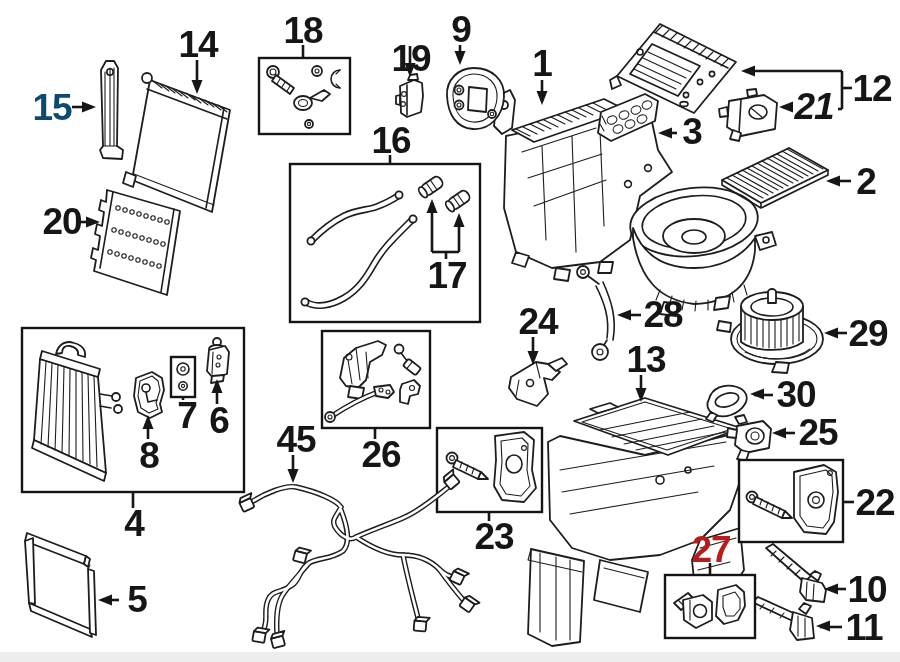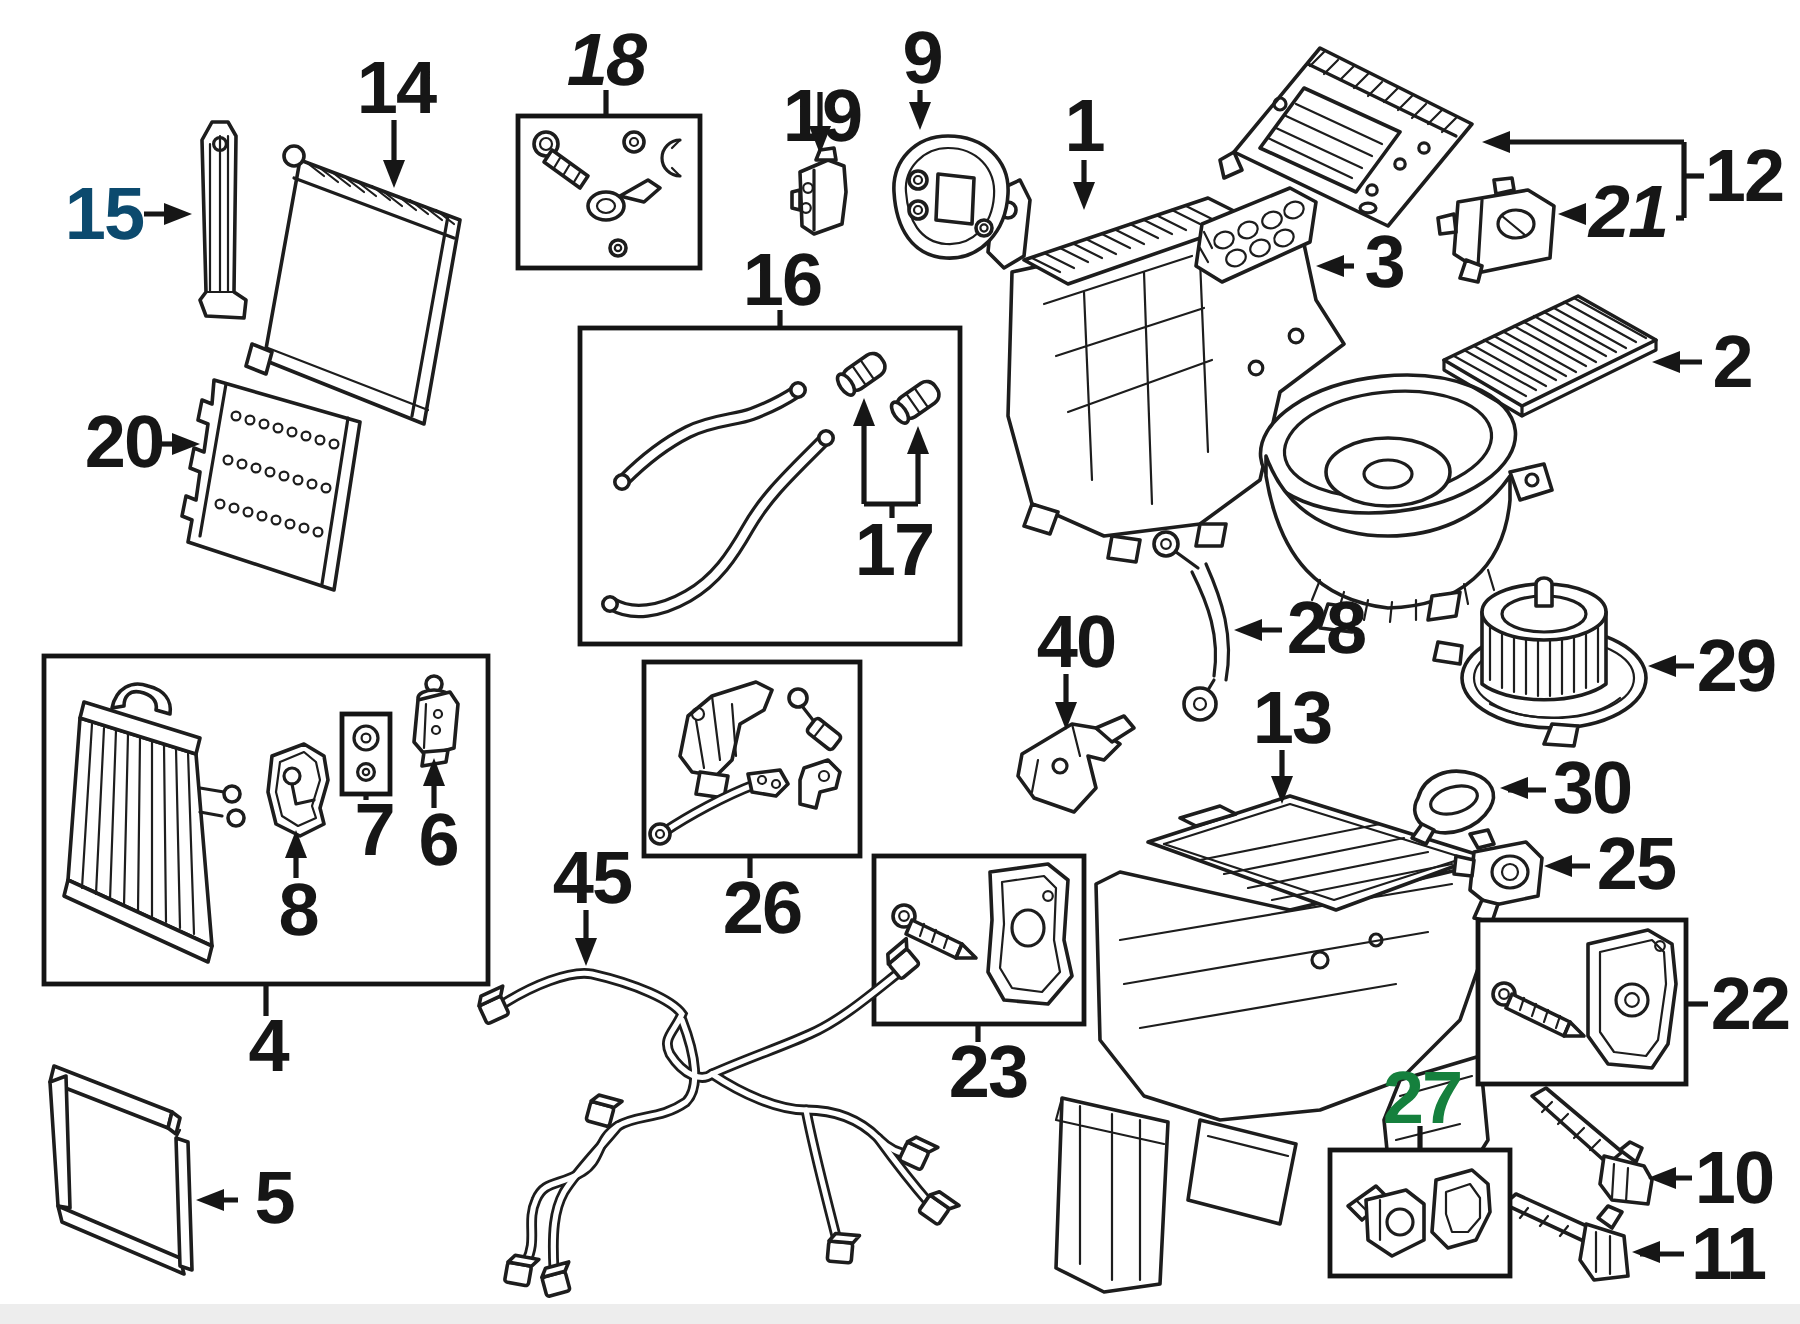--- a/index.html
+++ b/index.html
@@ -512,28 +512,28 @@
       <div class="callout" style="left: 149px; top: 455px; color: rgb(22, 22, 22);">8</div>
       <div class="callout" style="left: 461px; top: 29px; color: rgb(22, 22, 22);">9</div>
       <div class="callout" style="left: 867px; top: 589px; color: rgb(22, 22, 22);">10</div>
       <div class="callout" style="left: 864px; top: 627px; color: rgb(22, 22, 22);">11</div>
       <div class="callout" style="left: 872px; top: 88px; color: rgb(22, 22, 22);">12</div>
       <div class="callout" style="left: 646px; top: 359px; color: rgb(22, 22, 22);">13</div>
       <div class="callout" style="left: 198px; top: 44px; color: rgb(22, 22, 22);">14</div>
       <div class="callout" style="left: 52px; top: 107px; color: #0c4a6e;">15</div>
       <div class="callout" style="left: 391px; top: 140px; color: rgb(22, 22, 22);">16</div>
       <div class="callout" style="left: 447px; top: 275px; color: rgb(22, 22, 22); text-align: center;">17</div>
-      <div class="callout" style="left: 303px; top: 30px; color: rgb(22, 22, 22); font-style: italic;">18</div>
+      <div class="callout" style="left: 303px; top: 30px; color: rgb(22, 22, 22);">18</div>
       <div class="callout" style="left: 411px; top: 30px; color: rgb(22, 22, 22); margin-top: 28px;">19</div>
       <div class="callout" style="left: 62px; top: 221px; color: rgb(22, 22, 22);">20</div>
       <div class="callout" style="left: 814px; top: 106px; color: rgb(22, 22, 22); font-style: italic;">21</div>
       <div class="callout" style="left: 875px; top: 502px; color: rgb(22, 22, 22);">22</div>
       <div class="callout" style="left: 494px; top: 536px; color: rgb(22, 22, 22);">23</div>
-      <div class="callout" style="left: 538px; top: 321px; color: rgb(22, 22, 22);">40</div>
+      <div class="callout" style="left: 538px; top: 321px; color: rgb(22, 22, 22);">24</div>
       <div class="callout" style="left: 818px; top: 432px; color: rgb(22, 22, 22);">25</div>
       <div class="callout" style="left: 381px; top: 454px; color: rgb(22, 22, 22);">26</div>
-      <div class="callout" style="left: 711px; top: 549px; color: #15803d;">27</div>
+      <div class="callout" style="left: 711px; top: 549px; color: #b91c1c;">27</div>
       <div class="callout" style="left: 663px; top: 314px; color: rgb(22, 22, 22);">28</div>
       <div class="callout" style="left: 868px; top: 333px; color: rgb(22, 22, 22);">29</div>
       <div class="callout" style="left: 796px; top: 394px; color: rgb(22, 22, 22);">30</div>
       <div class="callout" style="left: 296px; top: 439px; color: rgb(22, 22, 22);">45</div>
     </div>
 </div>
 
 </body></html>

